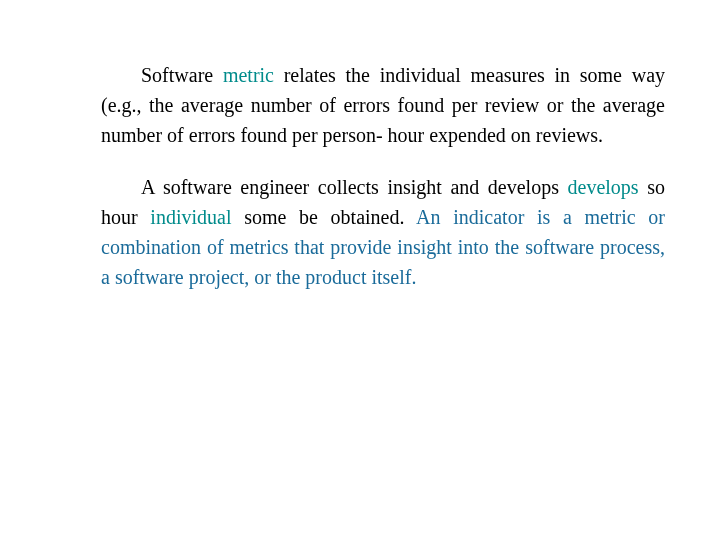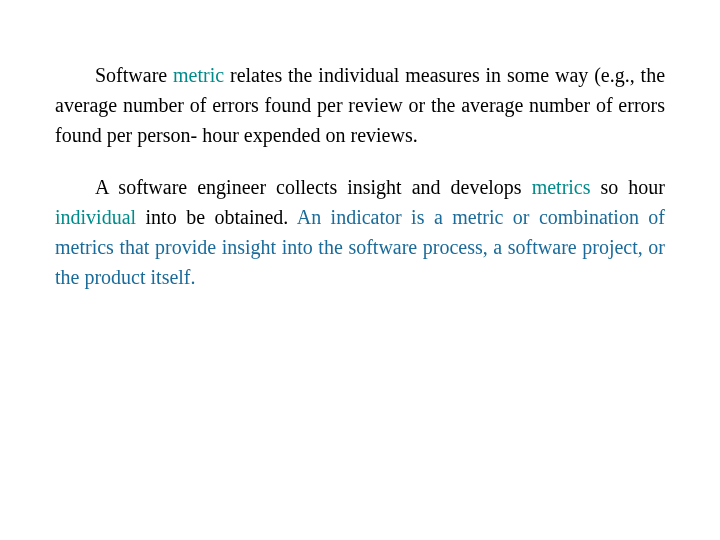--- a/index.html
+++ b/index.html
@@ -23,20 +23,21 @@
 
     .content-area {
       padding: 60px 55px 40px 55px;
       width: 100%;
     }
 
     .paragraph {
       margin-bottom: 22px;
       text-align: justify;
       color: #000000;
+      margin-left: 46px;
     }
 
     .indent {
       text-indent: 40px;
     }
 
     .color-teal {
       color: #008b8b;
     }
 
@@ -45,15 +46,15 @@
     }
   </style>
 </head>
 <body>
 
 <div class="content-area">
   <p class="paragraph indent">
     <span>Software </span><span class="color-teal">metric</span><span> relates the individual measures in some way (e.g., the average number of errors found per review or the average number of errors found per person-&nbsp;hour expended on reviews.</span>
   </p>
   <p class="paragraph indent">
-    <span>A software engineer collects insight and develops </span><span class="color-teal">metrics</span><span> so hour </span><span class="color-teal">individual</span><span> into be obtained. </span><span class="link-blue">An indicator is a metric or combination of metrics that provide insight into the software process, a software project, or the product itself.</span>
+    <span>A software engineer collects insight and develops </span><span class="color-teal">develops</span><span> so hour </span><span class="color-teal">individual</span><span> some be obtained. </span><span class="link-blue">An indicator is a metric or combination of metrics that provide insight into the software process, a software project, or the product itself.</span>
   </p>
 </div>
 
 </body></html>

